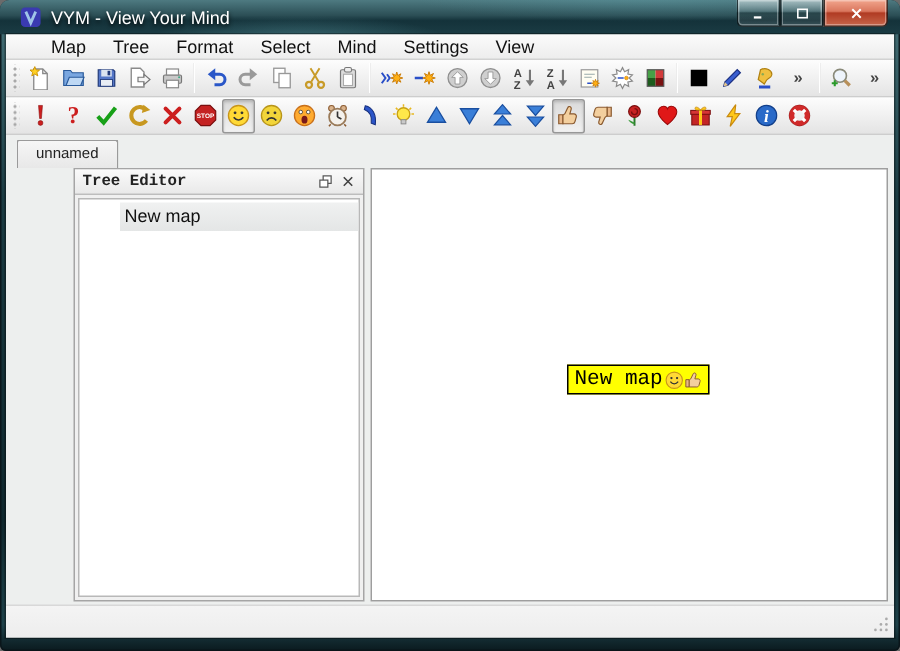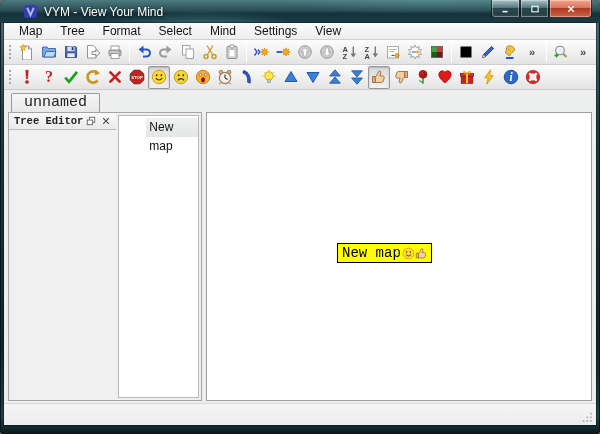--- a/index.html
+++ b/index.html
@@ -7,21 +7,21 @@
   .window{
     position:relative;width:600px;height:434px;
     font-family:"Liberation Sans",sans-serif;
     border-radius:6px 6px 4px 4px;
     background:linear-gradient(180deg,#47737a 0%,#1b3b42 30%,#0f272d 80%,#1e4149 96%,#0a1a1e 100%);
     box-shadow:inset 0 0 0 1px rgba(10,20,24,.9), inset 0 1px 0 rgba(255,255,255,.25);
     overflow:hidden;
   }
   
   .titlebar{
-    height:23px;display:flex;align-items:center;gap:6px;padding-left:23px;
+    height:23px;display:flex;align-items:center;gap:6px;padding-left:13px;
     color:#fff;font-size:12px;text-shadow:0 1px 3px rgba(0,0,0,.9);
     background:
       radial-gradient(ellipse 140px 22px at 200px 26px, rgba(130,210,220,.28), transparent 70%),
       radial-gradient(ellipse 220px 24px at 430px -2px, rgba(110,190,200,.22), transparent 70%),
       linear-gradient(180deg,#4e7a81 0%,#2b4e55 45%,#14323a 60%,#1b3c44 100%);
     border-radius:5px 5px 0 0;
   }
   .titlebar .logo{width:15px;height:15px;display:flex;}
   .caption-buttons{position:absolute;top:0;right:8px;display:flex;z-index:5;}
   .cap{
@@ -37,21 +37,21 @@
     background:linear-gradient(180deg,#f2a58d 0%,#d9765d 45%,#b03a22 50%,#c6654a 100%);
   }
   
   .client{
     position:absolute;left:4px;right:4px;top:23px;bottom:9px;
     background:#edefee;display:flex;flex-direction:column;
     box-shadow:0 0 0 1px rgba(0,0,0,.35);
   }
   
   .menubar{
-    height:17px;display:flex;align-items:center;padding-left:6px;
+    height:17px;display:flex;align-items:center;padding-left:21px;
     background:linear-gradient(#fbfbfb,#ededed);border-bottom:1px solid #d2d2d2;
     font-size:12px;color:#111;flex:0 0 auto;
   }
   .menu-item{padding:1px 9px;cursor:default;}
   
   .toolbar{
     height:25px;display:flex;align-items:center;padding-left:2px;
     background:linear-gradient(#fdfdfd,#e4e4e4);border-bottom:1px solid #cdcdcd;flex:0 0 auto;
   }
   .tb-handle{
@@ -66,27 +66,27 @@
   .tb-btn svg{width:16px;height:16px;}
   .tb-btn.active{
     border-color:#979797;background:linear-gradient(#dadada,#f1f1f1);
     box-shadow:inset 0 1px 2px rgba(0,0,0,.18);
   }
   .tb-sep{width:1px;height:20px;background:#bdbdbd;border-right:1px solid #fff;margin:0 3px;flex:0 0 auto;}
   
   .tabbar{height:22px;display:flex;align-items:flex-end;padding-left:7px;flex:0 0 auto;}
   .tab{
     height:19px;display:flex;align-items:center;padding:0 12px 1px 12px;
-    font-family:Liberation Mono, monospace;font-size:15px;color:#222;
+    font-family:Liberation Sans, sans-serif;font-size:10px;color:#222;
     background:linear-gradient(#f6f6f6,#e8e8e8);
     border:1px solid #9a9a9a;border-bottom:none;border-radius:2px 2px 0 0;
   }
   
   .main{flex:1;display:flex;gap:4px;padding:0 4px;min-height:0;}
-  .dock{width:194px;display:flex;border:1px solid #a5a5a5;background:#f0f0f0;}
+  .dock{width:194px;display:flex;flex-direction:column;border:1px solid #a5a5a5;background:#f0f0f0;margin-left:41px;}
   .dock-header{
     height:17px;display:flex;align-items:center;padding:0 3px 0 5px;flex:0 0 auto;
     background:linear-gradient(#fafafa,#e9e9e9);border-bottom:1px solid #bdbdbd;
     font-family:"Liberation Mono",monospace;font-size:10.5px;font-weight:bold;color:#222;
   }
   .dock-header .spacer{flex:1;}
   .dock-btn{width:15px;height:14px;display:flex;align-items:center;justify-content:center;}
   .dock-btn svg{width:10px;height:10px;}
   .dock-body{flex:1;margin:2px;border:1px solid #b8b8b8;background:#fff;overflow:hidden;padding-top:2px;}
   .tree-row{

